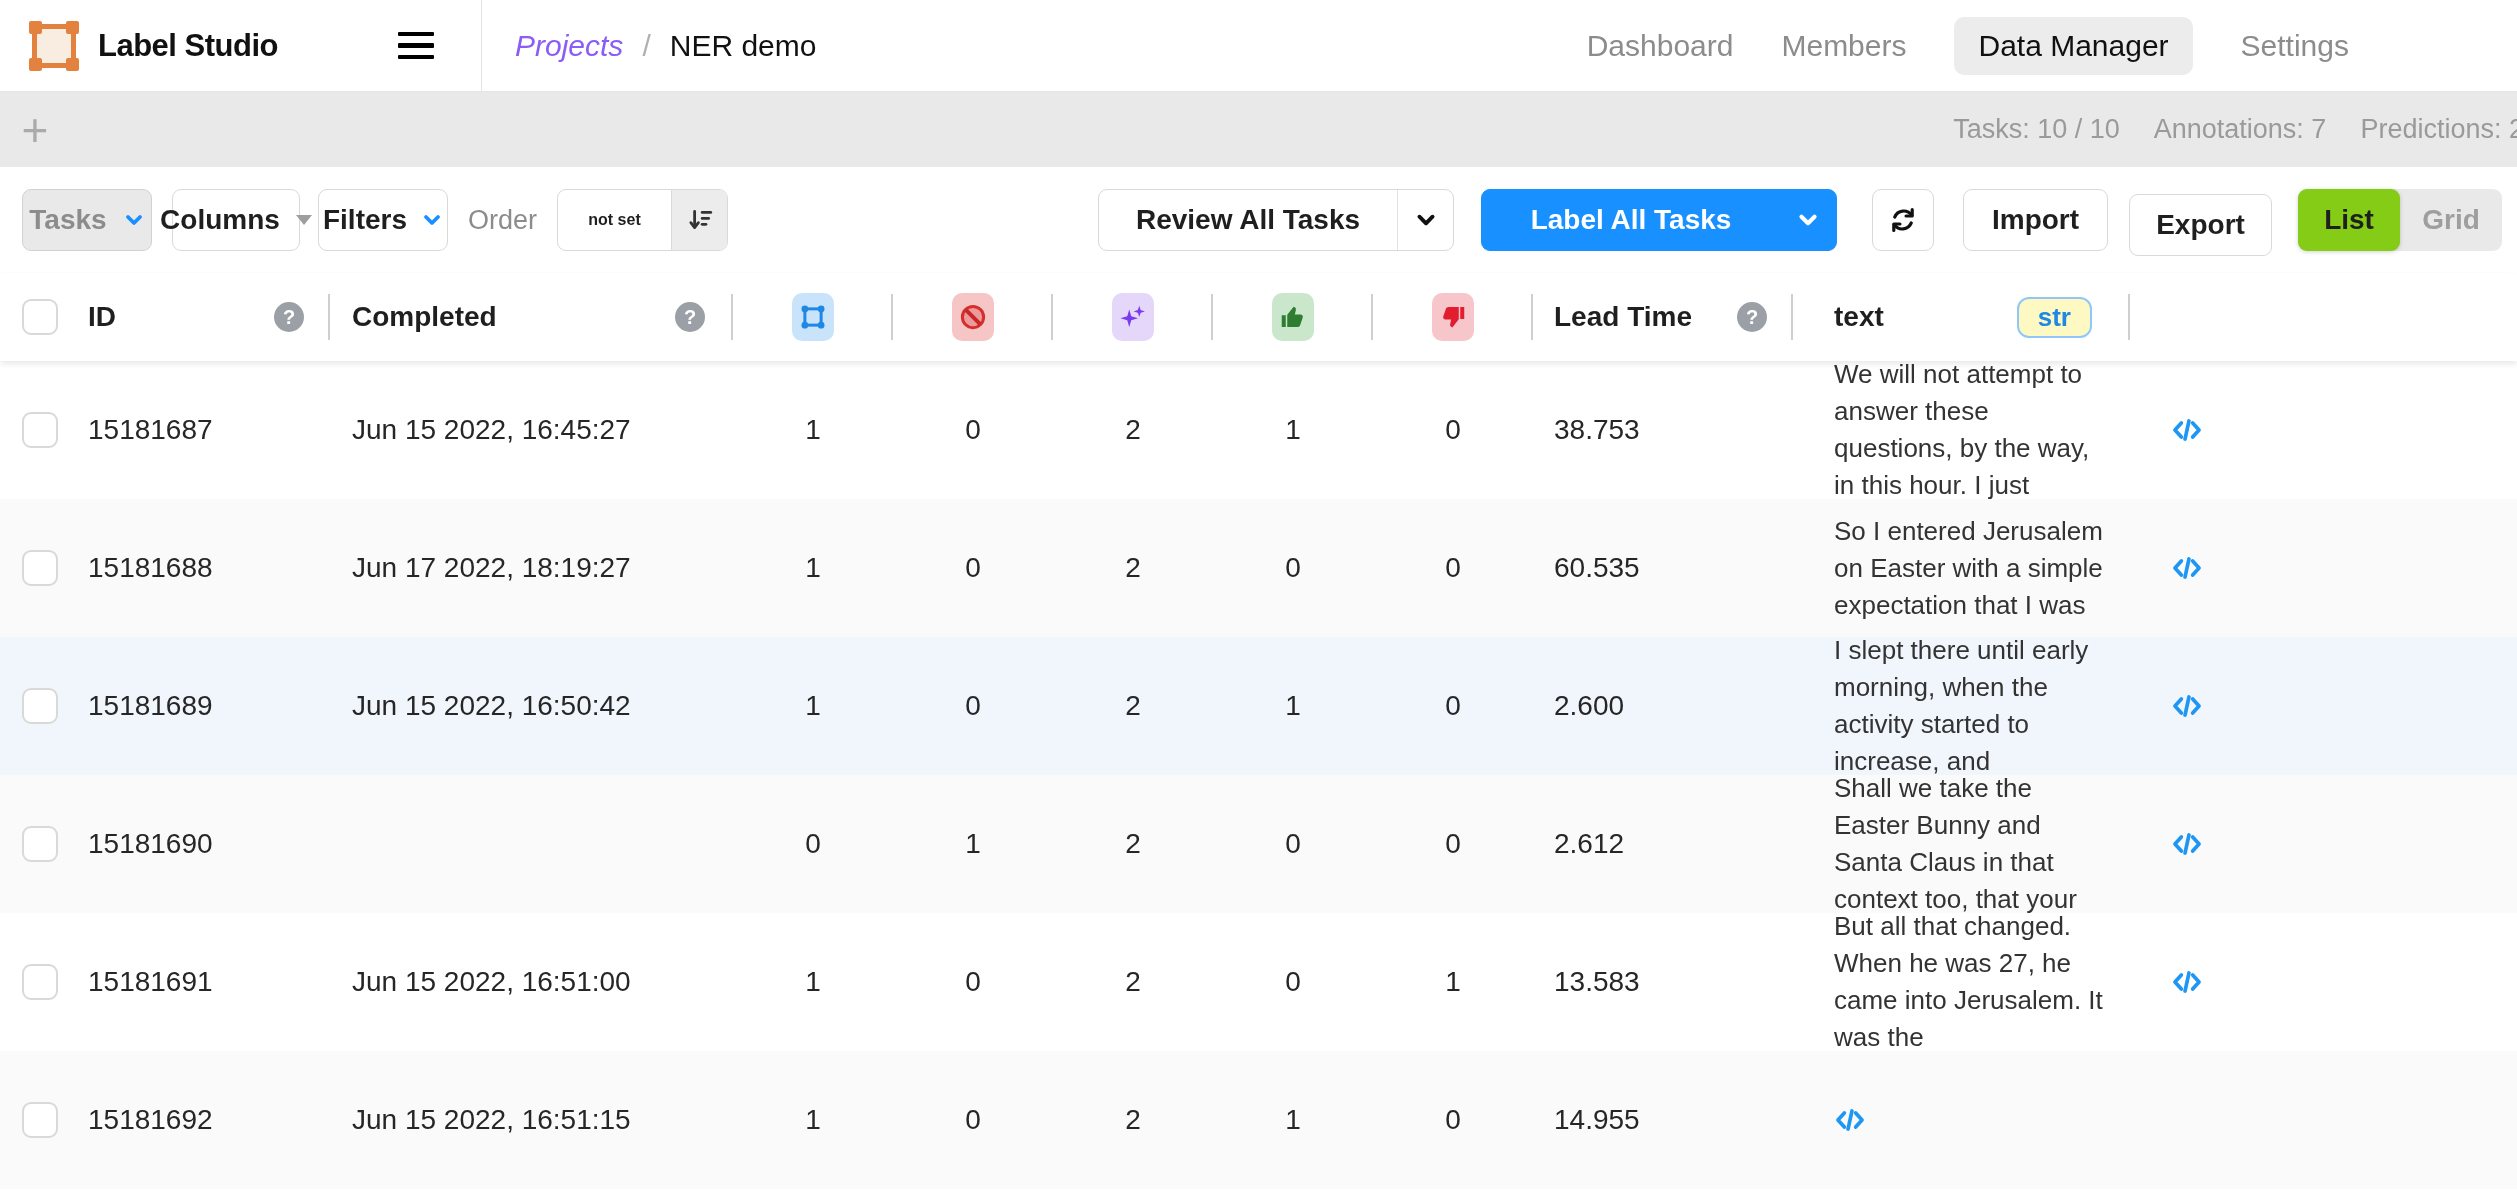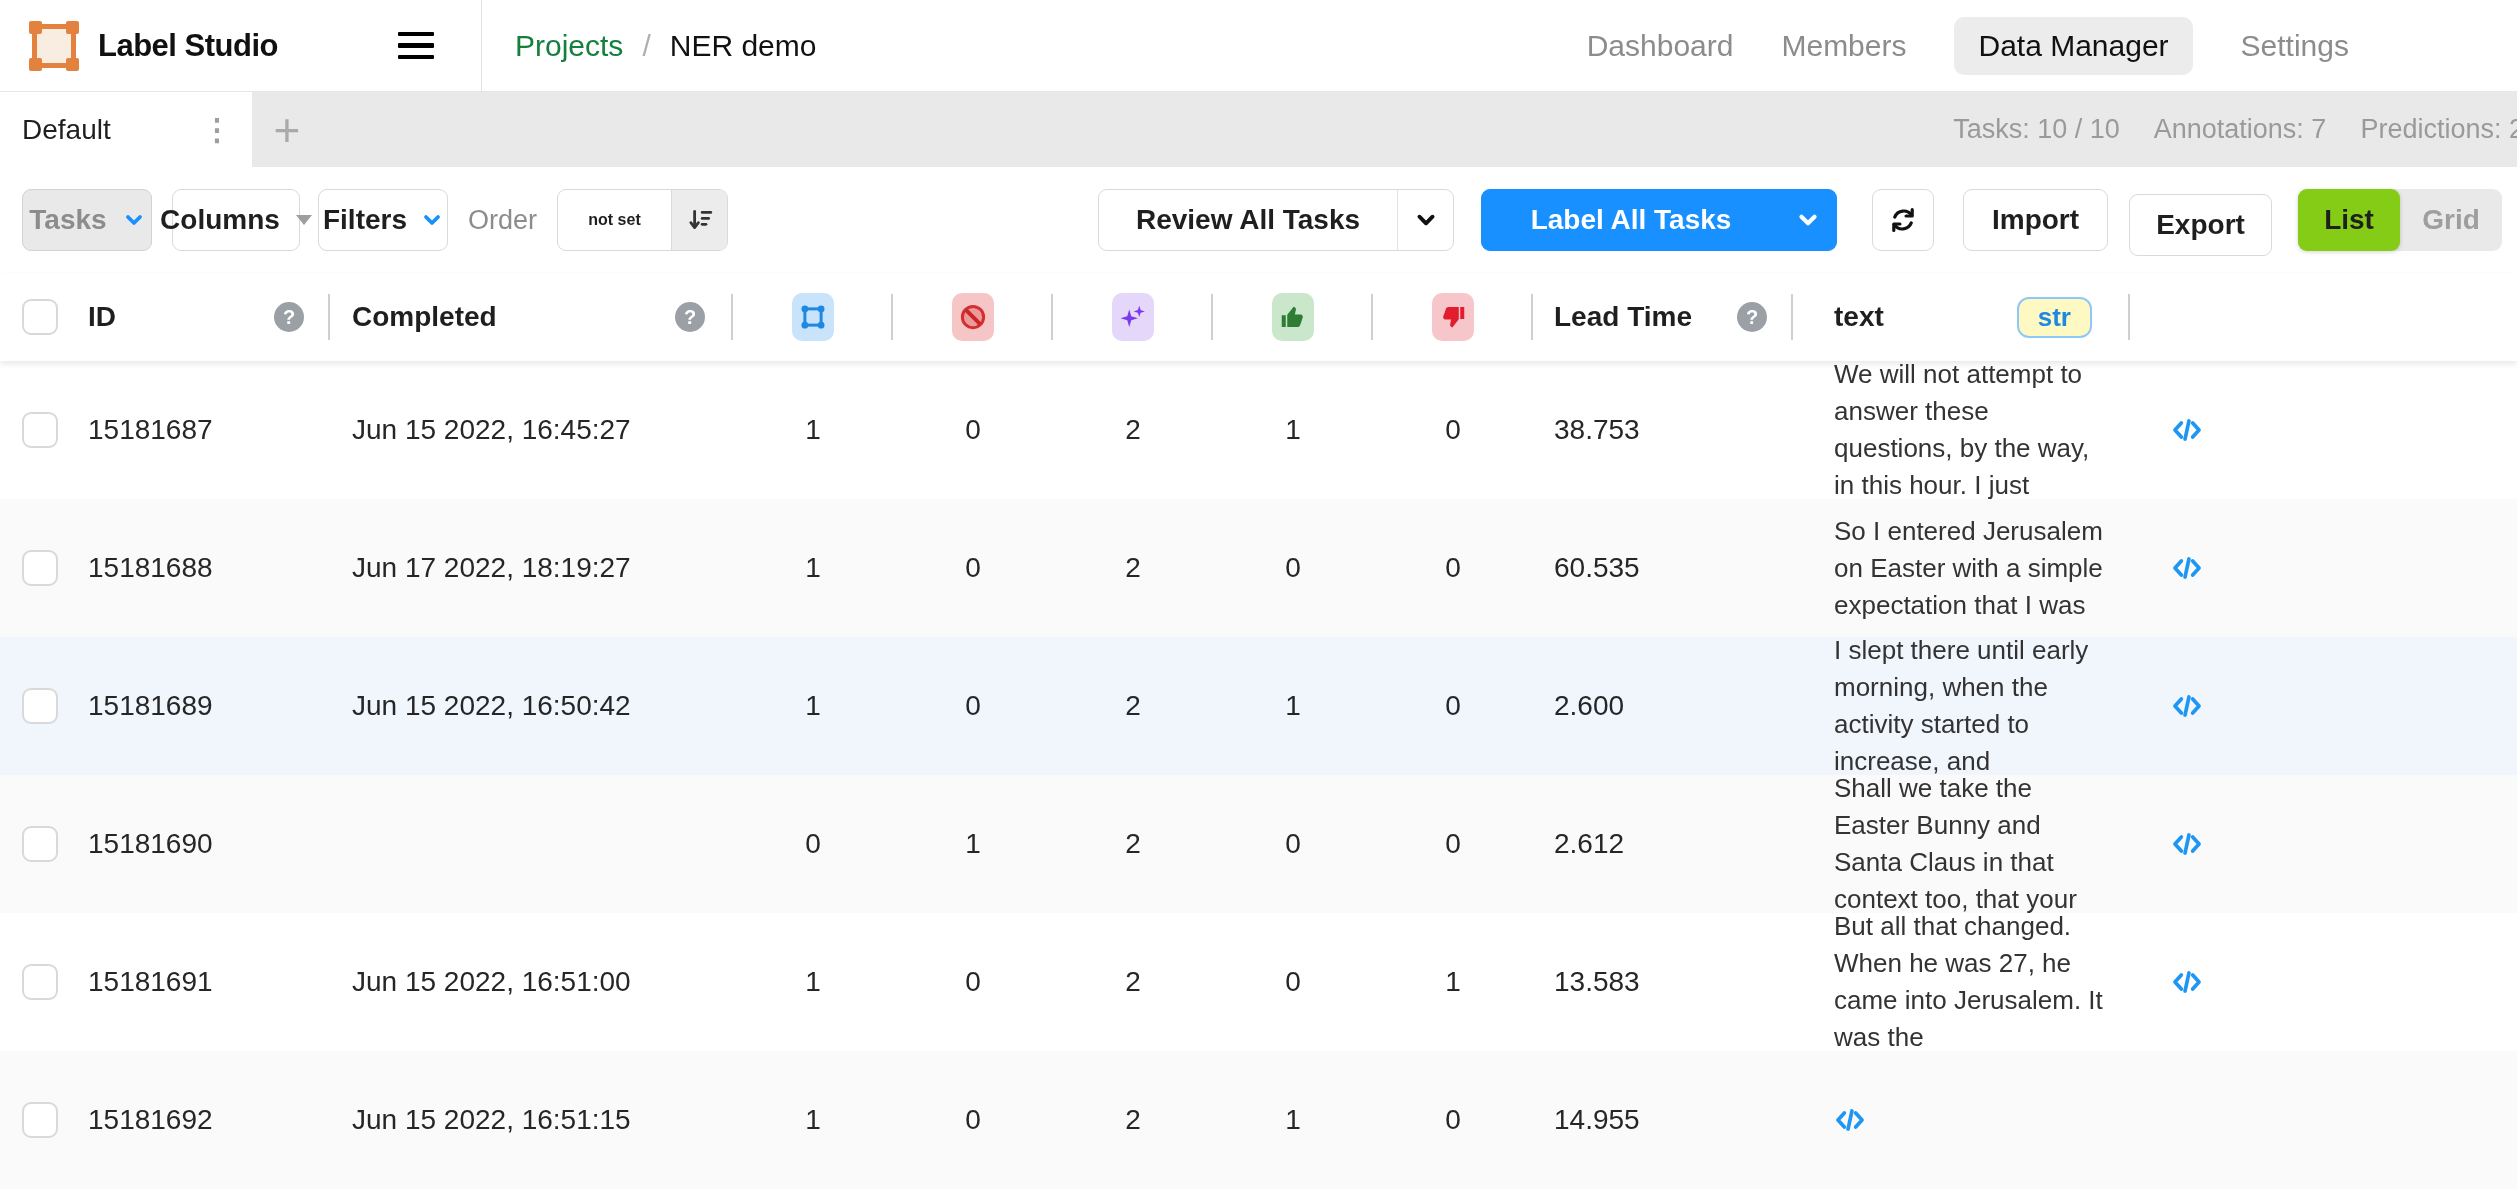--- a/index.html
+++ b/index.html
@@ -17,21 +17,21 @@
     border:5px solid #e2823e; margin-right:22px; }
   .logo-mark i { position:absolute; width:13px; height:13px; background:#e2823e; border-radius:2px; }
   .logo-mark i:nth-child(1){ left:-8px; top:-8px; } .logo-mark i:nth-child(2){ right:-8px; top:-8px; }
   .logo-mark i:nth-child(3){ left:-8px; bottom:-8px; } .logo-mark i:nth-child(4){ right:-8px; bottom:-8px; }
   .logo-text { font-size:31px; font-weight:700; color:#111; letter-spacing:-0.5px; }
   .hamburger { margin-left:120px; width:36px; display:flex; flex-direction:column; gap:7px;
     background:none; border:none; cursor:pointer; padding:4px 0; }
   .hamburger span { height:4.5px; background:#000; border-radius:1px; width:100%; }
   .topbar-divider { width:1px; height:92px; background:#e3e3e3; margin-left:47px; }
   .breadcrumb { margin-left:33px; font-size:30px; display:flex; align-items:center; }
-  .breadcrumb .parent { color:#15803d; text-decoration:none; cursor:pointer; }
+  .breadcrumb .parent { color:#8b5cf6; text-decoration:none; cursor:pointer;font-style:italic; }
   .breadcrumb .sep { color:#b0b0b0; margin:0 19px; }
   .breadcrumb .current { color:#111; }
   .mainnav { margin-left:auto; margin-right:168px; display:flex; align-items:center; gap:48px; font-size:30px; }
   .mainnav .nav-item { color:#8c8c8c; cursor:pointer; }
   .mainnav .nav-item.active { color:#111; background:#ececec; border-radius:10px; padding:12px 24px; }
 
   
   .tabbar { height:75px; background:#e9e9e9; display:flex; align-items:stretch; overflow:hidden; }
   .tab { width:252px; background:#fff; display:flex; align-items:center;
     justify-content:space-between; padding:0 14px 0 22px; cursor:pointer; }
@@ -138,24 +138,20 @@
     </nav>
     <nav class="mainnav">
       <span class="nav-item">Dashboard</span>
       <span class="nav-item">Members</span>
       <span class="nav-item active">Data Manager</span>
       <span class="nav-item">Settings</span>
     </nav>
   </header>
 
   <div class="tabbar">
-    <div class="tab">
-      <span class="tab-label">Default</span>
-      <span class="kebab">⋮</span>
-    </div>
     <button class="add-tab">+</button>
     <div class="tab-stats">
       <span>Tasks: 10 / 10</span>
       <span>Annotations: 7</span>
       <span>Predictions: 20</span>
     </div>
   </div>
 
   <div class="toolbar">
     <button class="btn btn-tasks">

